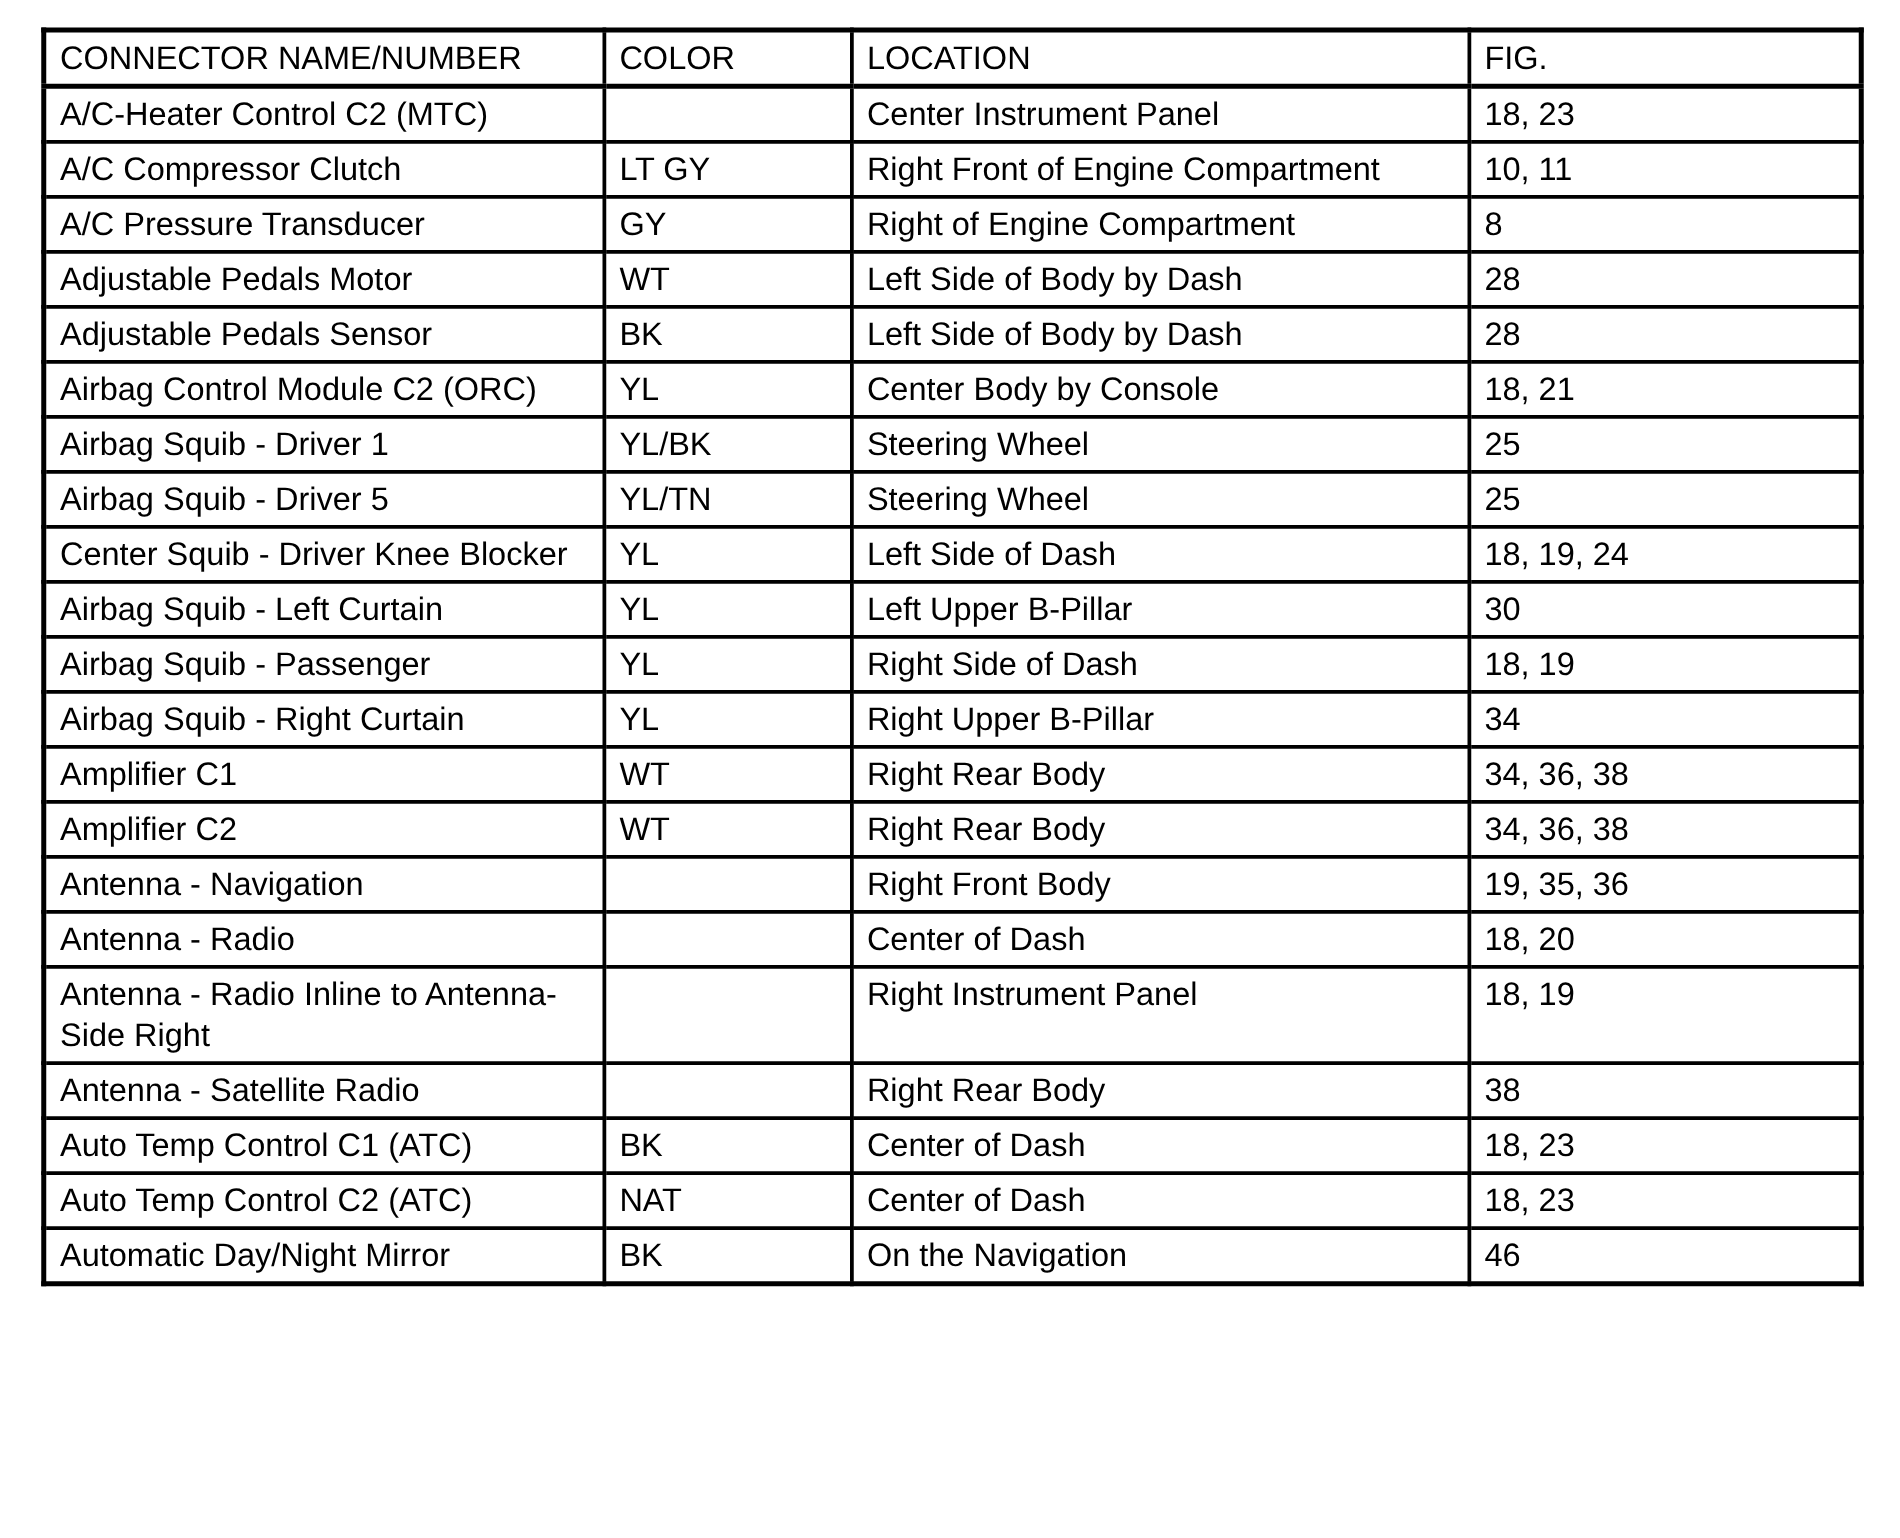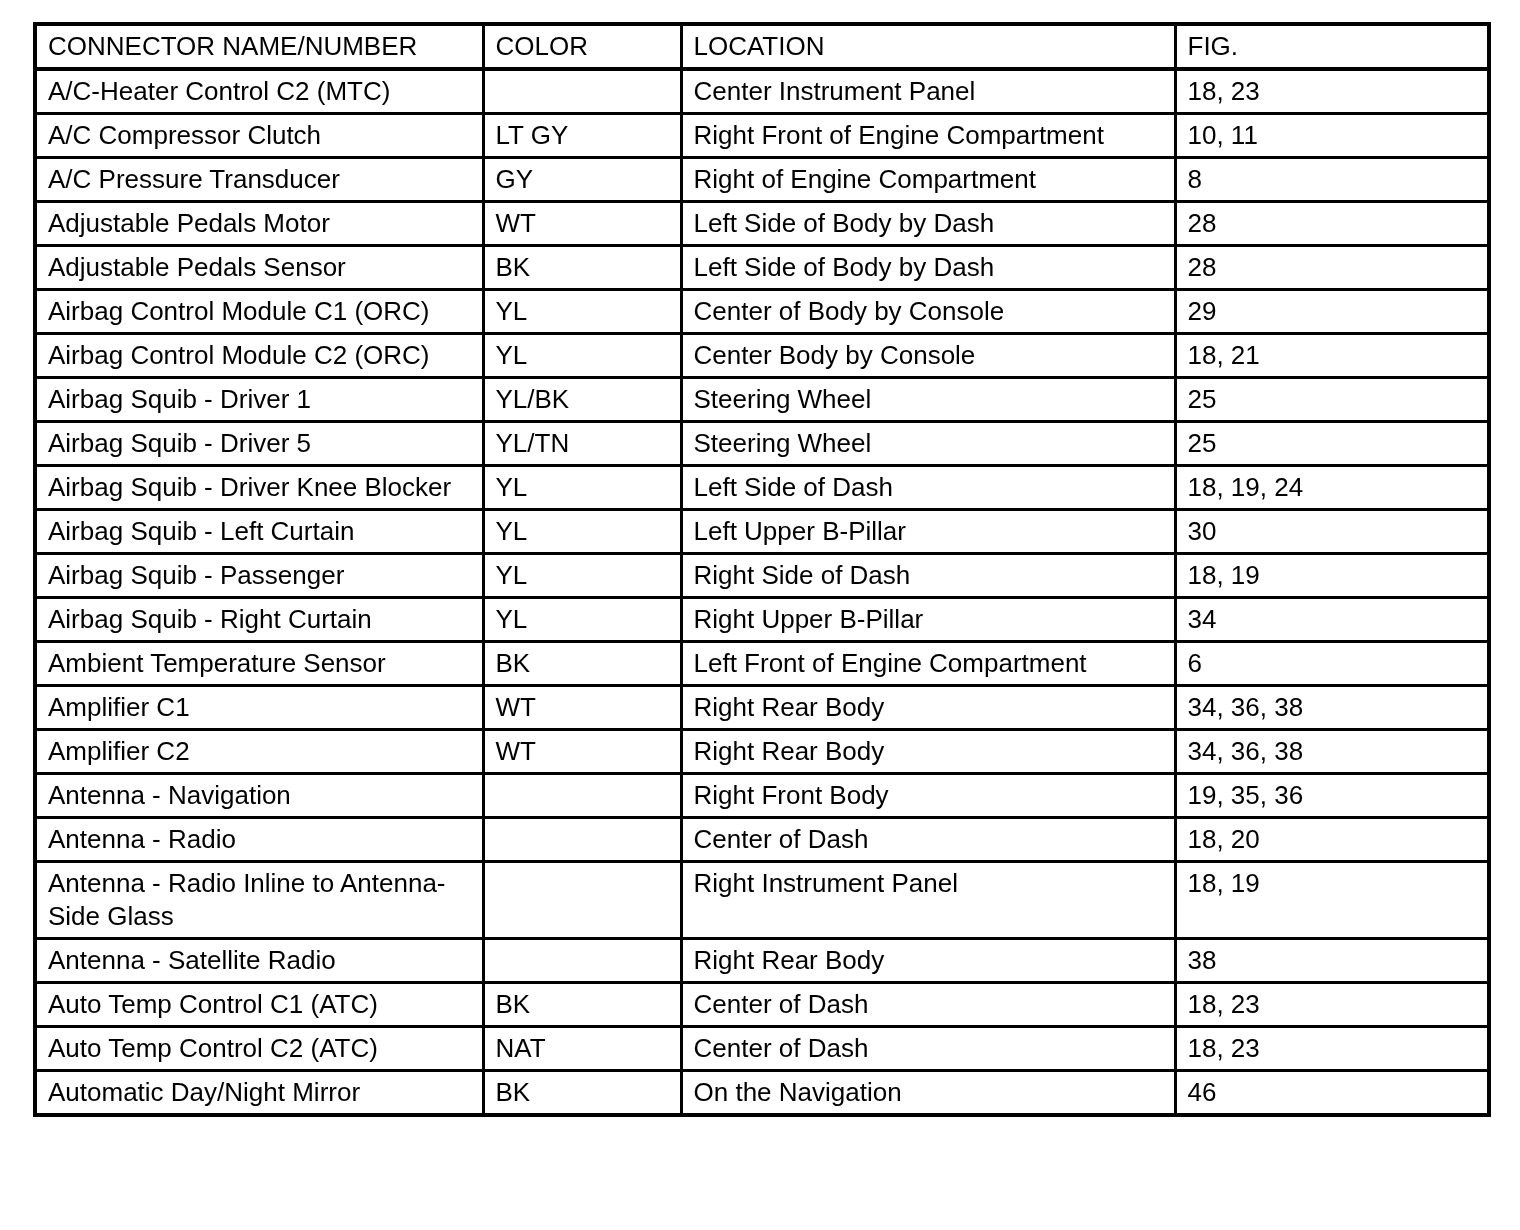--- a/index.html
+++ b/index.html
@@ -88,45 +88,39 @@
           <td>Left Side of Body by Dash</td>
           <td>28</td>
         </tr>
         <tr>
           <td>Adjustable Pedals Sensor</td>
           <td>BK</td>
           <td>Left Side of Body by Dash</td>
           <td>28</td>
         </tr>
         <tr>
-          <td>Airbag Control Module C1 (ORC)</td>
-          <td>YL</td>
-          <td>Center of Body by Console</td>
-          <td>29</td>
-        </tr>
-        <tr>
           <td>Airbag Control Module C2 (ORC)</td>
           <td>YL</td>
           <td>Center Body by Console</td>
           <td>18, 21</td>
         </tr>
         <tr>
           <td>Airbag Squib - Driver 1</td>
           <td>YL/BK</td>
           <td>Steering Wheel</td>
           <td>25</td>
         </tr>
         <tr>
           <td>Airbag Squib - Driver 5</td>
           <td>YL/TN</td>
           <td>Steering Wheel</td>
           <td>25</td>
         </tr>
         <tr>
-          <td>Airbag Squib - Driver Knee Blocker</td>
+          <td>Center Squib - Driver Knee Blocker</td>
           <td>YL</td>
           <td>Left Side of Dash</td>
           <td>18, 19, 24</td>
         </tr>
         <tr>
           <td>Airbag Squib - Left Curtain</td>
           <td>YL</td>
           <td>Left Upper B-Pillar</td>
           <td>30</td>
         </tr>
@@ -134,26 +128,20 @@
           <td>Airbag Squib - Passenger</td>
           <td>YL</td>
           <td>Right Side of Dash</td>
           <td>18, 19</td>
         </tr>
         <tr>
           <td>Airbag Squib - Right Curtain</td>
           <td>YL</td>
           <td>Right Upper B-Pillar</td>
           <td>34</td>
-        </tr>
-        <tr>
-          <td>Ambient Temperature Sensor</td>
-          <td>BK</td>
-          <td>Left Front of Engine Compartment</td>
-          <td>6</td>
         </tr>
         <tr>
           <td>Amplifier C1</td>
           <td>WT</td>
           <td>Right Rear Body</td>
           <td>34, 36, 38</td>
         </tr>
         <tr>
           <td>Amplifier C2</td>
           <td>WT</td>
@@ -166,21 +154,21 @@
           <td>Right Front Body</td>
           <td>19, 35, 36</td>
         </tr>
         <tr>
           <td>Antenna - Radio</td>
           <td></td>
           <td>Center of Dash</td>
           <td>18, 20</td>
         </tr>
         <tr>
-          <td>Antenna - Radio Inline to Antenna-Side Glass</td>
+          <td>Antenna - Radio Inline to Antenna-Side Right</td>
           <td></td>
           <td>Right Instrument Panel</td>
           <td>18, 19</td>
         </tr>
         <tr>
           <td>Antenna - Satellite Radio</td>
           <td></td>
           <td>Right Rear Body</td>
           <td>38</td>
         </tr>

